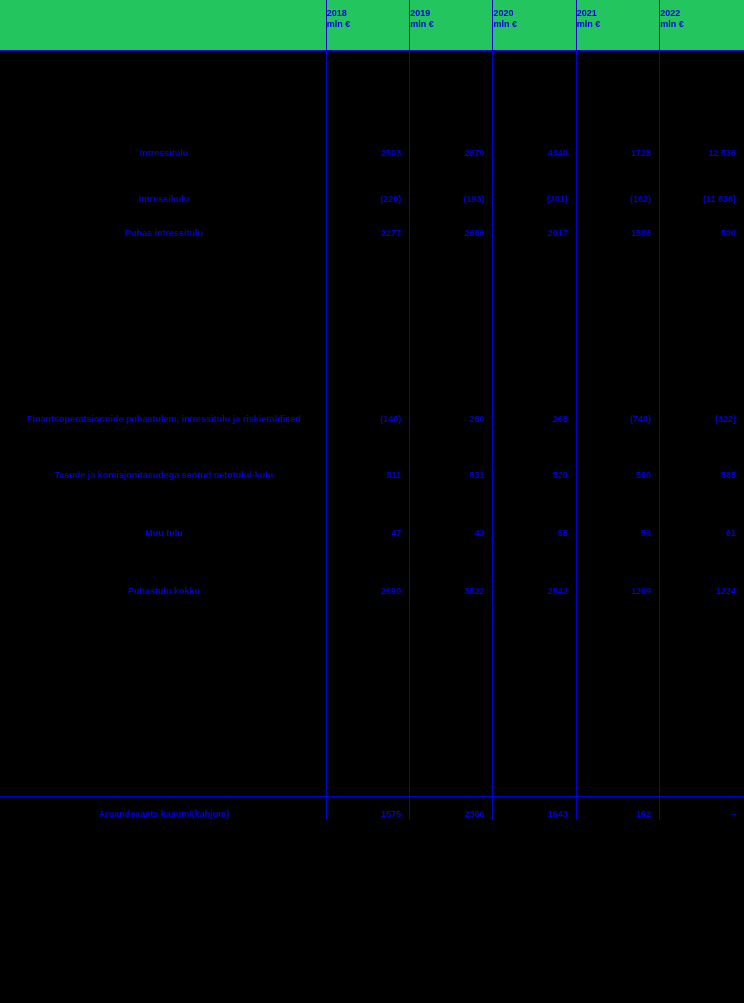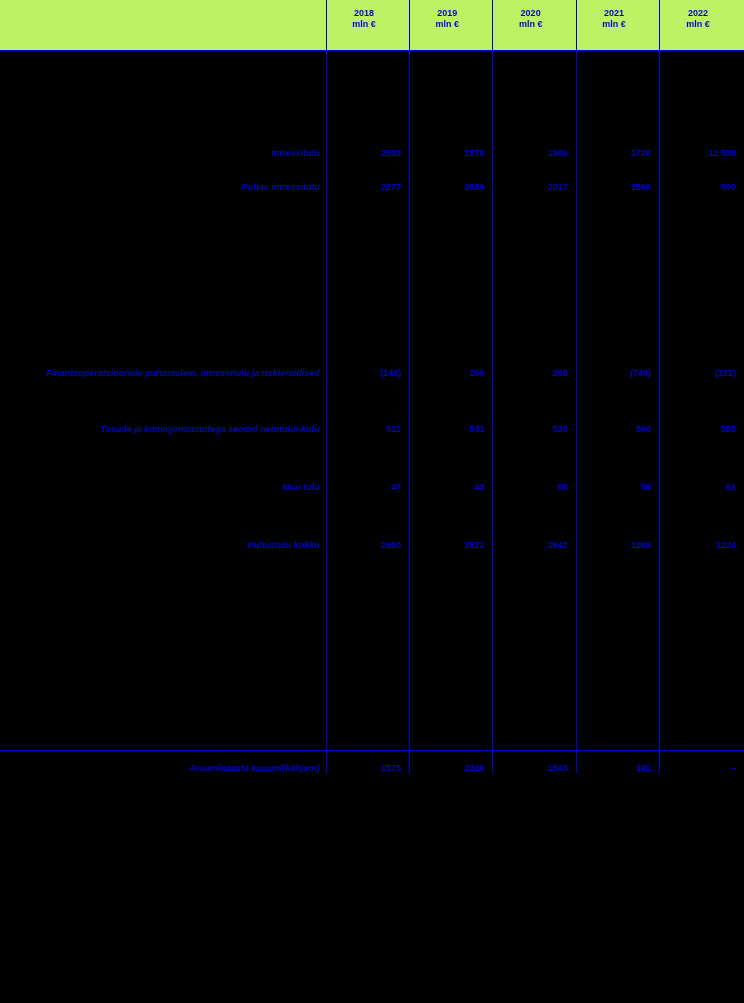--- a/index.html
+++ b/index.html
@@ -31,22 +31,22 @@
   col.c-label { width: 325px; }
   col.c-num   { width: 83px; }
   col.c-last  { width: 84px; }
 
   thead th {
     vertical-align: top;
     padding: 0;
     font-size: 9px;
     font-weight: bold;
     color: #0000d8;
-    text-align: center;
-    background: #bef264;
+    text-align: left;
+    background: #22c55e;
   }
   thead th.label-head {
     border-bottom: 1px solid #0000d8;
     height: 42px;
   }
   thead th.num-head {
     border-left: 1px solid #0000d8;
     border-bottom: 1px solid #0000d8;
     height: 42px;
     padding: 8px 8px 0 0;
@@ -58,24 +58,23 @@
   tbody td {
     padding: 0 8px 0 0;
     vertical-align: bottom;
     text-align: right;
     color: #0000d8;
     font-size: 9px;
     font-weight: bold;
     line-height: 11px;
   }
   tbody td.label {
-    text-align: right;
+    text-align: center;
     padding: 0 6px 0 8px;
     line-height: 11px;
-    font-style: italic;
   }
   tbody td.num {
     border-left: 1px solid #0000d8;
   }
   tbody tr.topline td {
     border-top: 1px solid #0000d8;
   }
   tbody tr.botline td {
     border-bottom: 1px solid #0000d8;
   }
@@ -129,23 +128,33 @@
           <td class="num"></td>
           <td class="num"></td>
           <td class="num"></td>
         </tr>
         <tr style="height: 56px;">
           <td class="label">
             <span class="label-wrap">Intressitulu</span>
           </td>
           <td class="num">2503</td>
           <td class="num">2879</td>
-          <td class="num">1969</td>
+          <td class="num">4340</td>
           <td class="num">1728</td>
           <td class="num">12 536</td>
+        </tr>
+        <tr style="height: 46px;">
+          <td class="label">
+            <span class="label-wrap">Intressikulu</span>
+          </td>
+          <td class="num">(226)</td>
+          <td class="num">(193)</td>
+          <td class="num">(301)</td>
+          <td class="num">(162)</td>
+          <td class="num">(11 636)</td>
         </tr>
         <tr style="height: 34px; padding-left: 36px;">
           <td class="label">
             <span class="label-wrap">Puhas intressitulu</span>
           </td>
           <td class="num">2277</td>
           <td class="num">2686</td>
           <td class="num">2017</td>
           <td class="num">1566</td>
           <td class="num">500</td>

